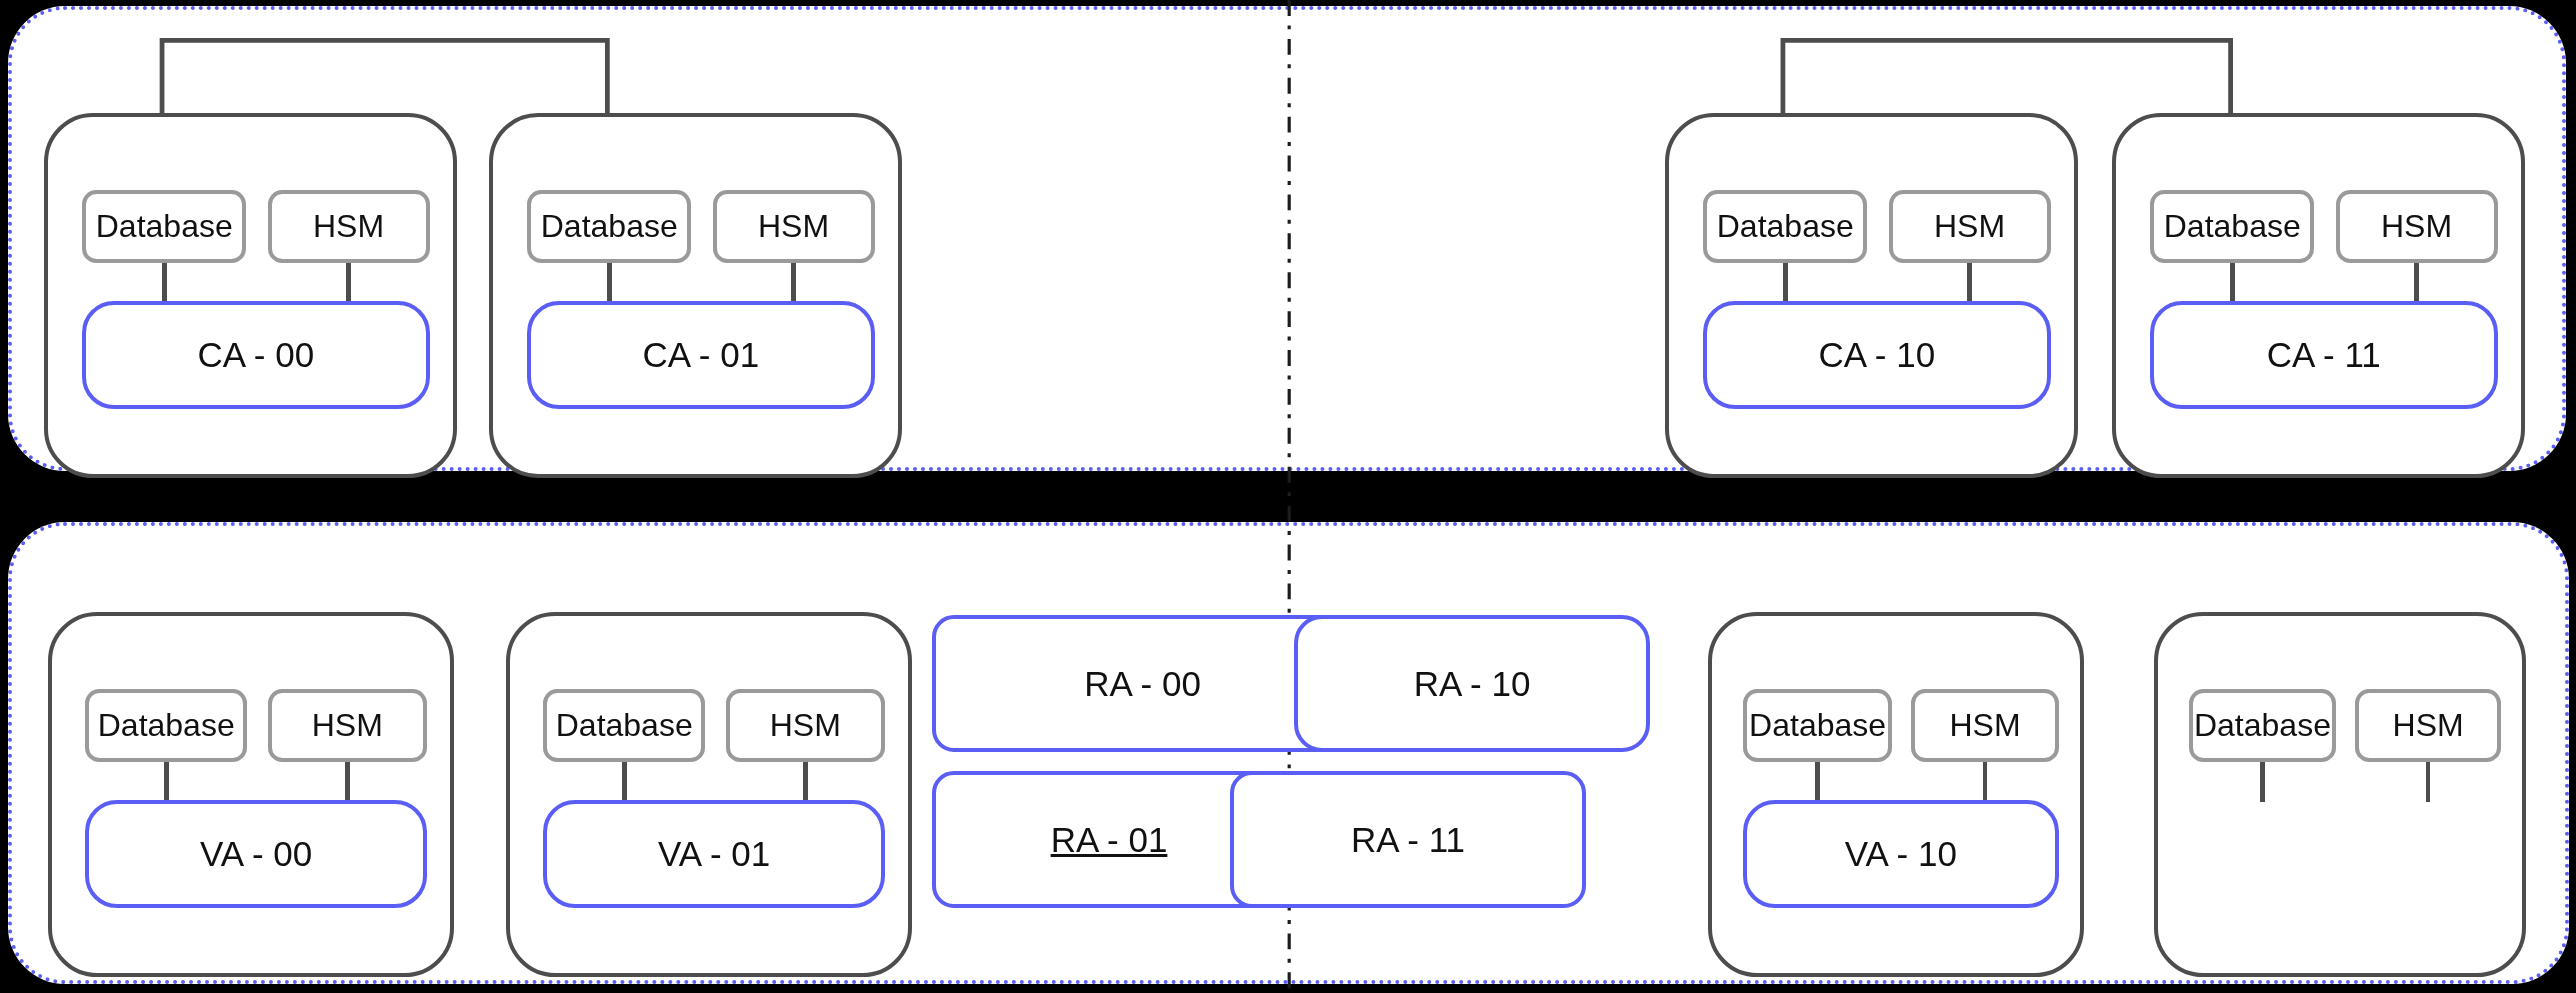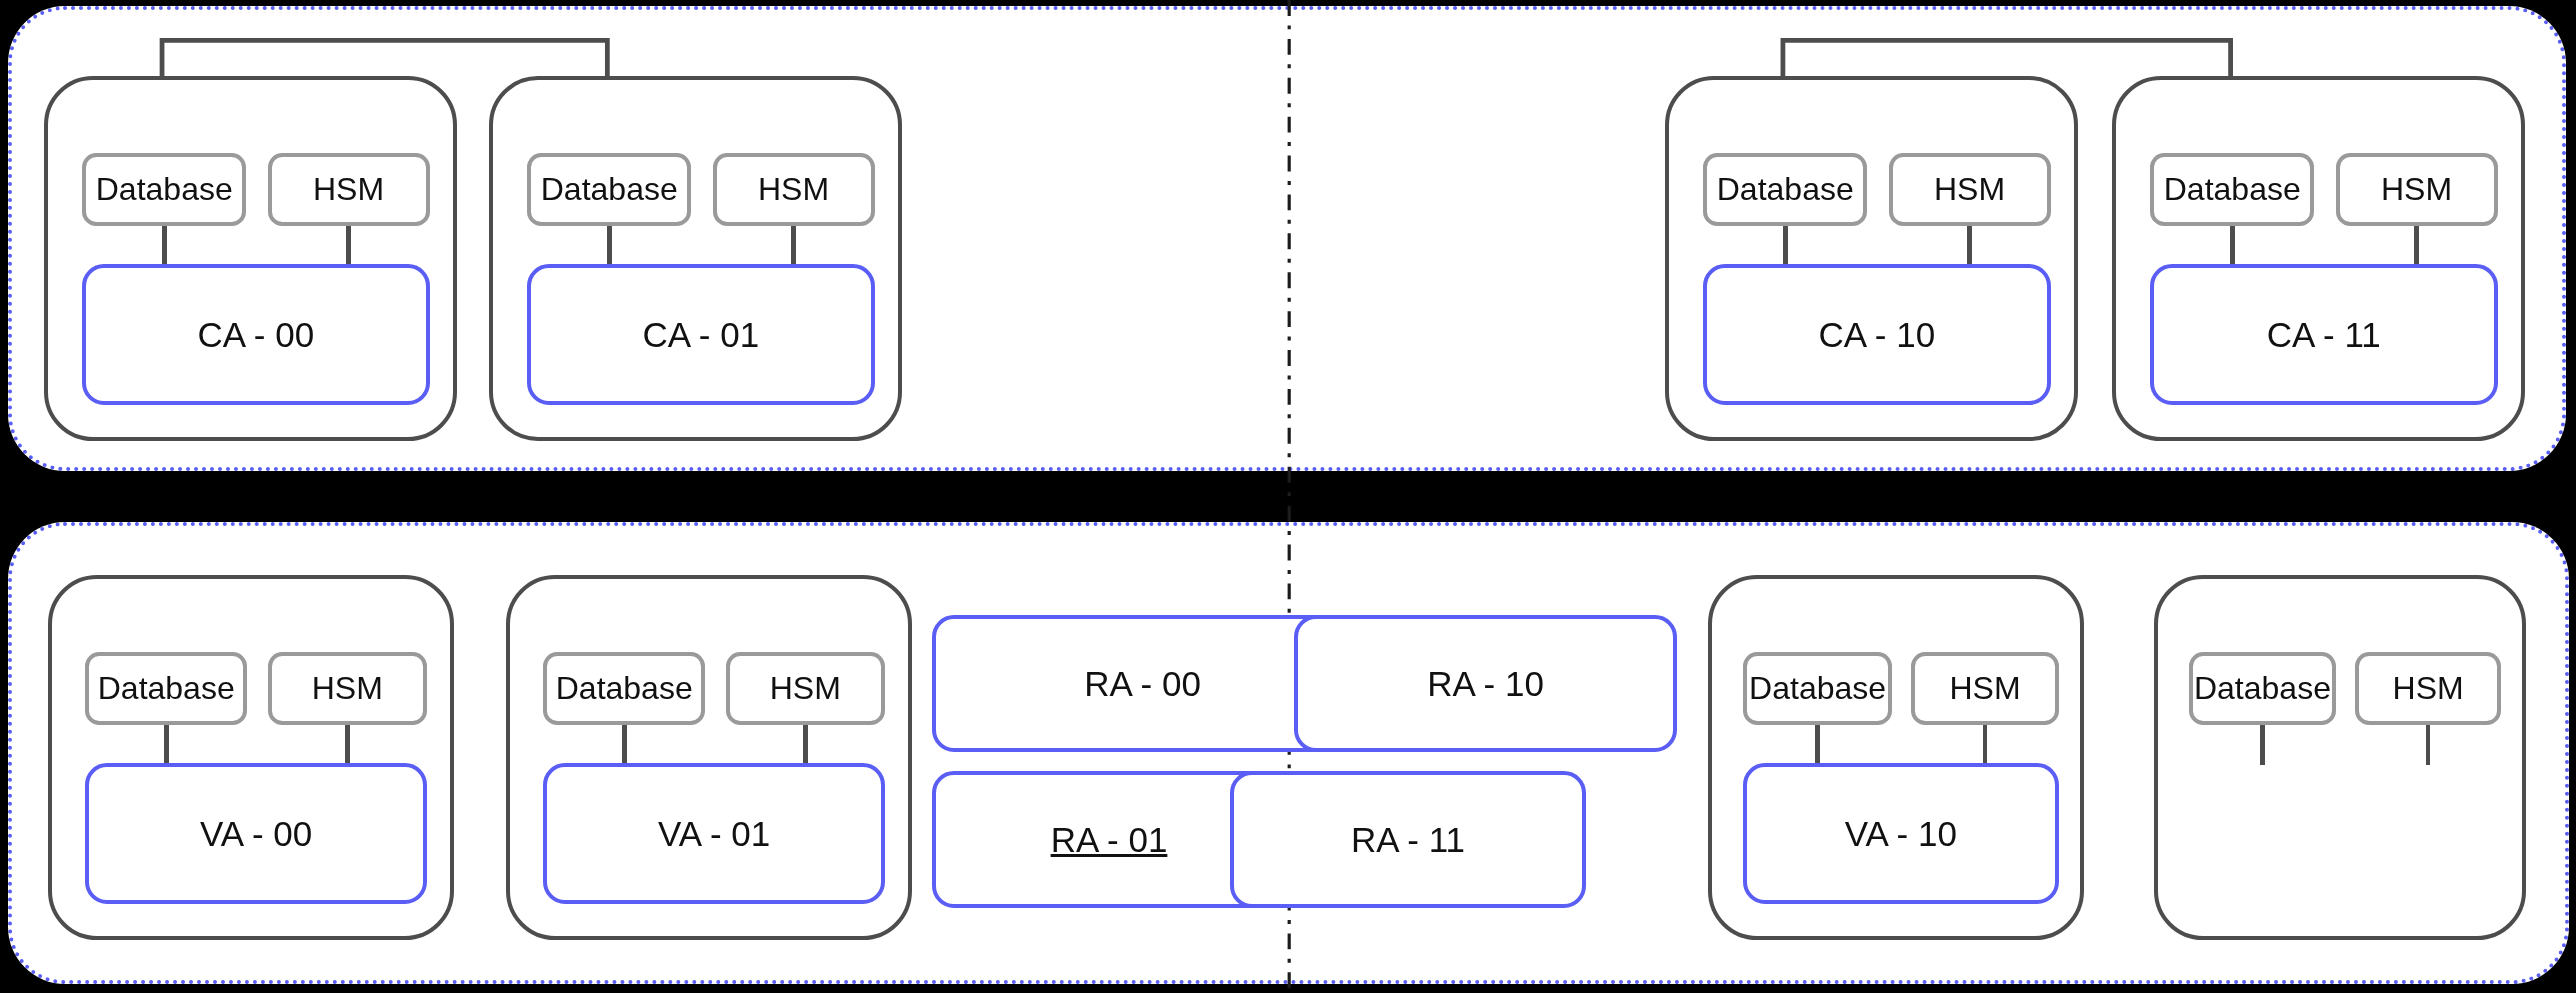--- a/index.html
+++ b/index.html
@@ -37,41 +37,42 @@
   .arrowhead{fill:var(--line-dark);stroke:none;}
   .divider{stroke:var(--divider-black);stroke-width:4;}
 
   
   .group{
     position:absolute;height:365px;
     border:4.8px solid var(--line-dark);
     border-radius:49px;
     background:var(--surface);
     z-index:2;
+    margin-top:37px;
   }
   .subbox{
     position:absolute;top:73px;height:73px;
     border:4px solid var(--box-border-gray);
     border-radius:14.3px;
     background:var(--surface);
     display:flex;align-items:center;justify-content:center;
     font-size:32px;
   }
   .subbox.db{left:8.4%;width:40.6%;}
   .subbox.hsm{left:54.2%;width:40%;text-align:right;}
   .conn{
     position:absolute;top:146px;width:4.8px;height:40px;
     background:var(--line-dark);
   }
   .conn.db{left:calc(28.7% - 2.4px);}
   .conn.hsm{left:calc(74.2% - 2.4px);}
   .nodebox{
-    position:absolute;left:8.4%;top:184px;width:85.8%;height:141px;
+    position:absolute;left:8.4%;top:184px;width:85.8%;height:108px;
     border:4.8px solid var(--accent-blue);
-    border-radius:22px;
+    border-radius:32px;
     background:var(--surface);
     display:flex;align-items:center;justify-content:center;
     font-size:35px;
   }
 
   
   .g-ca00{left:44px;top:76px;width:413px;}
   .g-ca01{left:489px;top:76px;width:413px;}
   .g-ca10{left:1665px;top:76px;width:413px;}
   .g-ca11{left:2112px;top:76px;width:413px;}
@@ -85,21 +86,21 @@
   .rabox{
     position:absolute;height:137px;
     border:4.8px solid var(--accent-blue);
     border-radius:22px;
     background:var(--surface);
     display:flex;align-items:center;justify-content:center;
     font-size:35px;
     z-index:2;
   }
   .r-ra00{left:932px;top:615px;width:421px;}
-  .r-ra10{left:1294px;top:615px;width:383px;}
+  .r-ra10{left:1294px;top:615px;width:356px;border-radius:28px;}
   .r-ra01{left:932px;top:771px;width:354px;text-decoration:underline;}
   .r-ra11{left:1230px;top:771px;width:356px;}
 </style>
 </head>
 <body>
 
 <div class="canvas">
 
   <div class="zone top"></div>
   <div class="zone bottom"></div>

